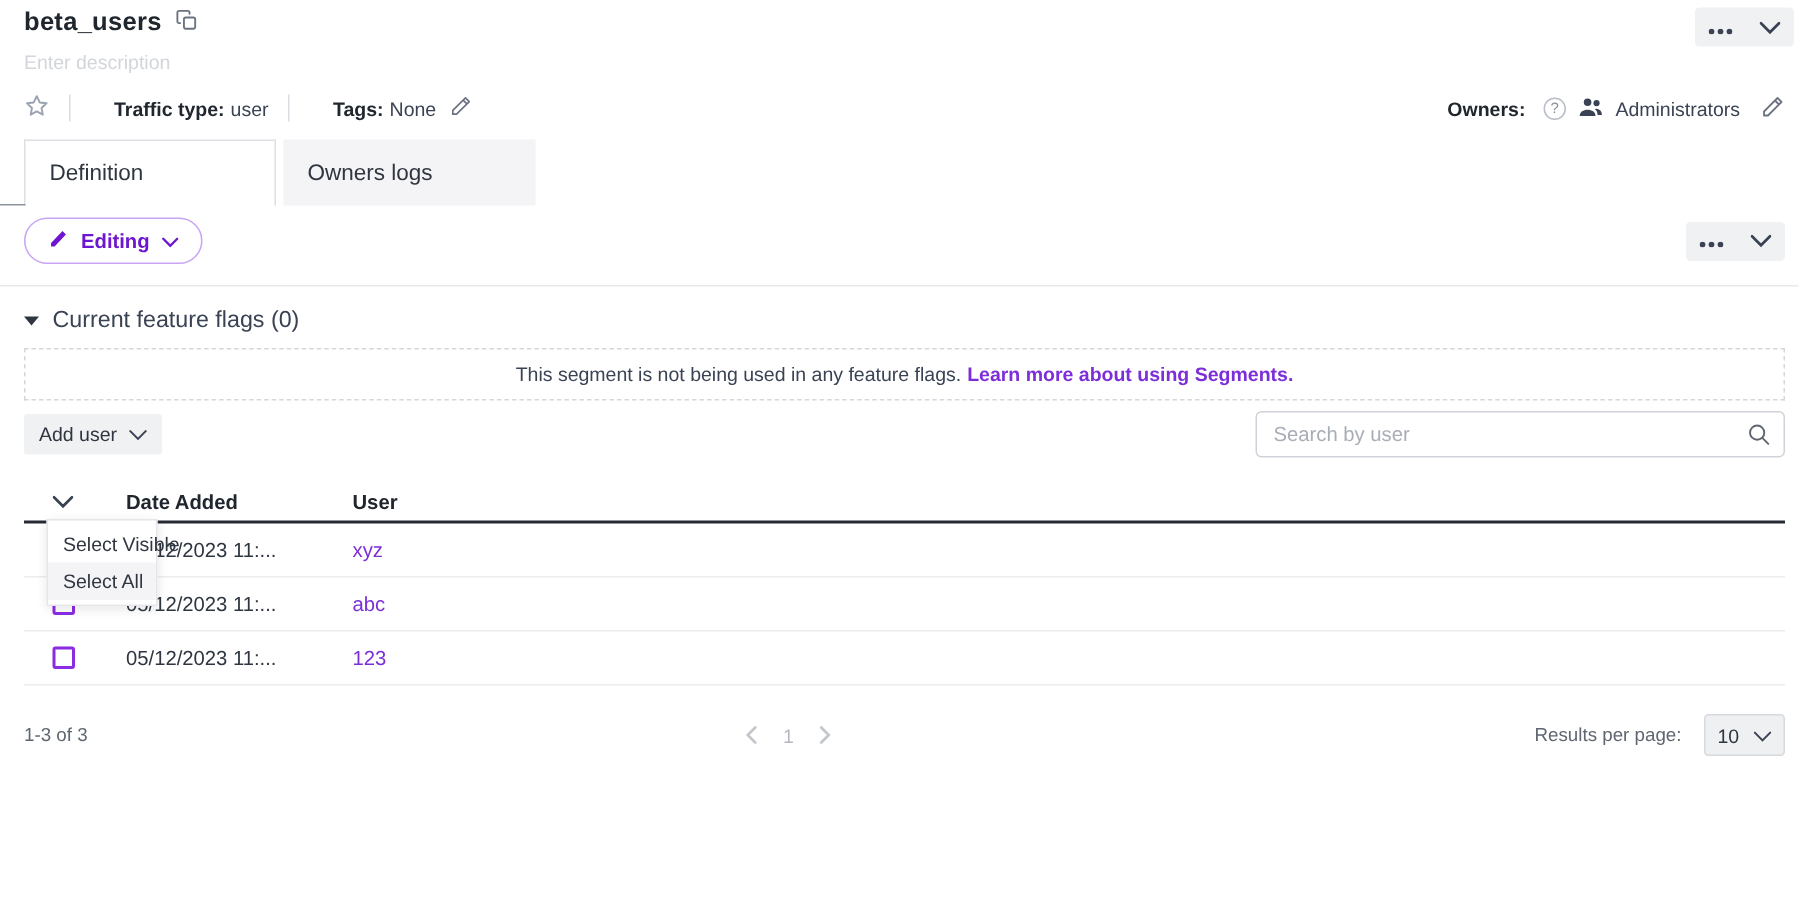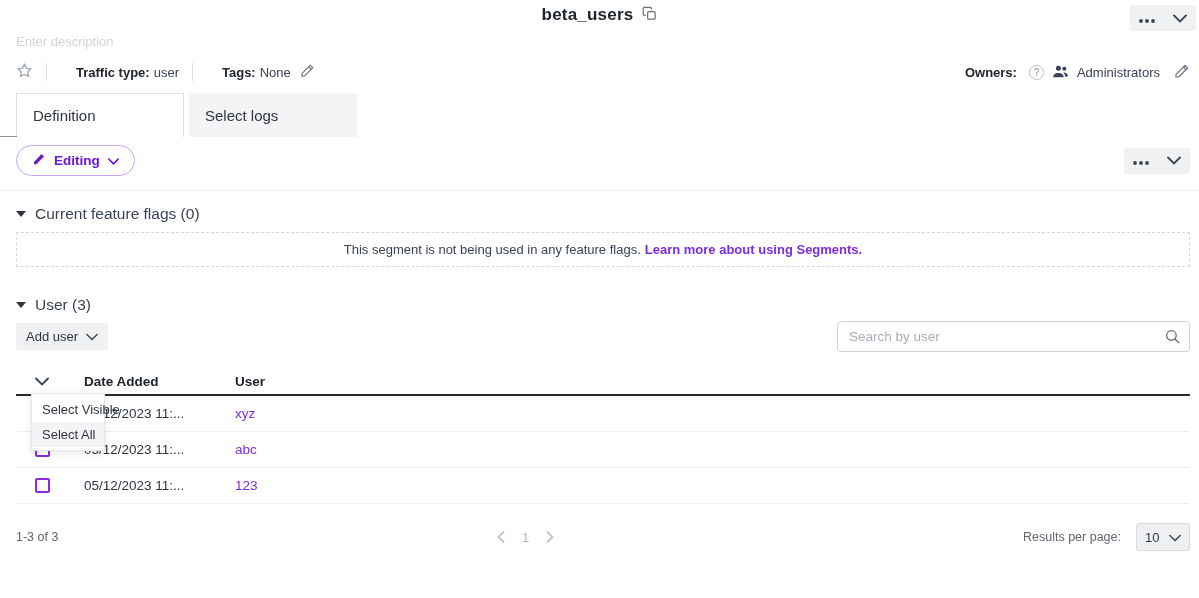--- a/index.html
+++ b/index.html
@@ -2,21 +2,21 @@
 <html><head>
 <meta charset="utf-8">
 <style>
   * { margin:0; padding:0; box-sizing:border-box; }
   html,body { width:1199px; height:598px; background:#ffffff; overflow:hidden;
               font-family:"Liberation Sans","DejaVu Sans",sans-serif; color:#3a4354; }
   .page { position:relative; width:1199px; height:598px; }
 
   
   .page-header { position:relative; padding:5px 16px 0 16px; }
-  .title-row { display:flex; align-items:center; gap:9px;justify-content:center; }
+  .title-row { display:flex; align-items:center; gap:9px; }
   .page-title { font-size:17px; font-weight:bold; color:#20262e; letter-spacing:.2px; }
   .icon-btn { background:none; border:none; cursor:pointer; display:inline-flex; align-items:center; }
   .description { margin-top:9px; font-size:13px; color:#d2d5da; }
   .meta-row { margin-top:13px; display:flex; align-items:center; font-size:13px; }
   .meta-sep { width:1px; height:18px; background:#d9dce1; margin:0 13px; }
   .meta-label { font-weight:bold; color:#20262e; margin-right:4px;margin-left:16px; }
   .meta-value { color:#3a4354; }
   .meta-right { margin-left:auto; display:flex; align-items:center; gap:8px; margin-right:-7px; }
   .q-circle { width:15px; height:15px; border:1px solid #b8bec6; border-radius:50%;
               font-size:10px; color:#8a919b; display:inline-flex; align-items:center; justify-content:center; }
@@ -173,21 +173,21 @@
               </svg>
           </span>
         </button>
       </span>
     </div>
   </header>
 
 
   <div class="tab-bar">
     <div class="tab active">Definition</div>
-    <div class="tab inactive">Select logs</div>
+    <div class="tab inactive">Owners logs</div>
     <div class="tab-corner-line"></div>
   </div>
 
   <div class="toolbar">
     <button class="editing-pill">
       <span>
         <svg width="14" height="14" viewBox="0 0 24 24" fill="#6e16cf">
             <path d="M16.5 3.5l4 4L7.5 21H3.5v-4L16.5 3.5z"></path>
           </svg>
       </span>
@@ -225,24 +225,20 @@
       <span class="caret-down"></span>
       <span>Current feature flags (0)</span>
     </div>
     <div class="empty-box">
       <span>This segment is not being used in any feature flags.</span>
       <a href="#">Learn more about using Segments.</a>
     </div>
   </section>
 
   <section>
-    <div class="section-heading users-heading">
-      <span class="caret-down"></span>
-      <span>User (3)</span>
-    </div>
 
     <div class="users-controls">
       <button class="add-user-btn">
         <span>Add user</span>
         <span>
           <svg width="12" height="8" viewBox="0 0 14 9" fill="none" stroke="#3a4354" stroke-width="1.6" stroke-linecap="round">
               <path d="M1 1.5l6 6 6-6"></path>
             </svg>
         </span>
       </button>

